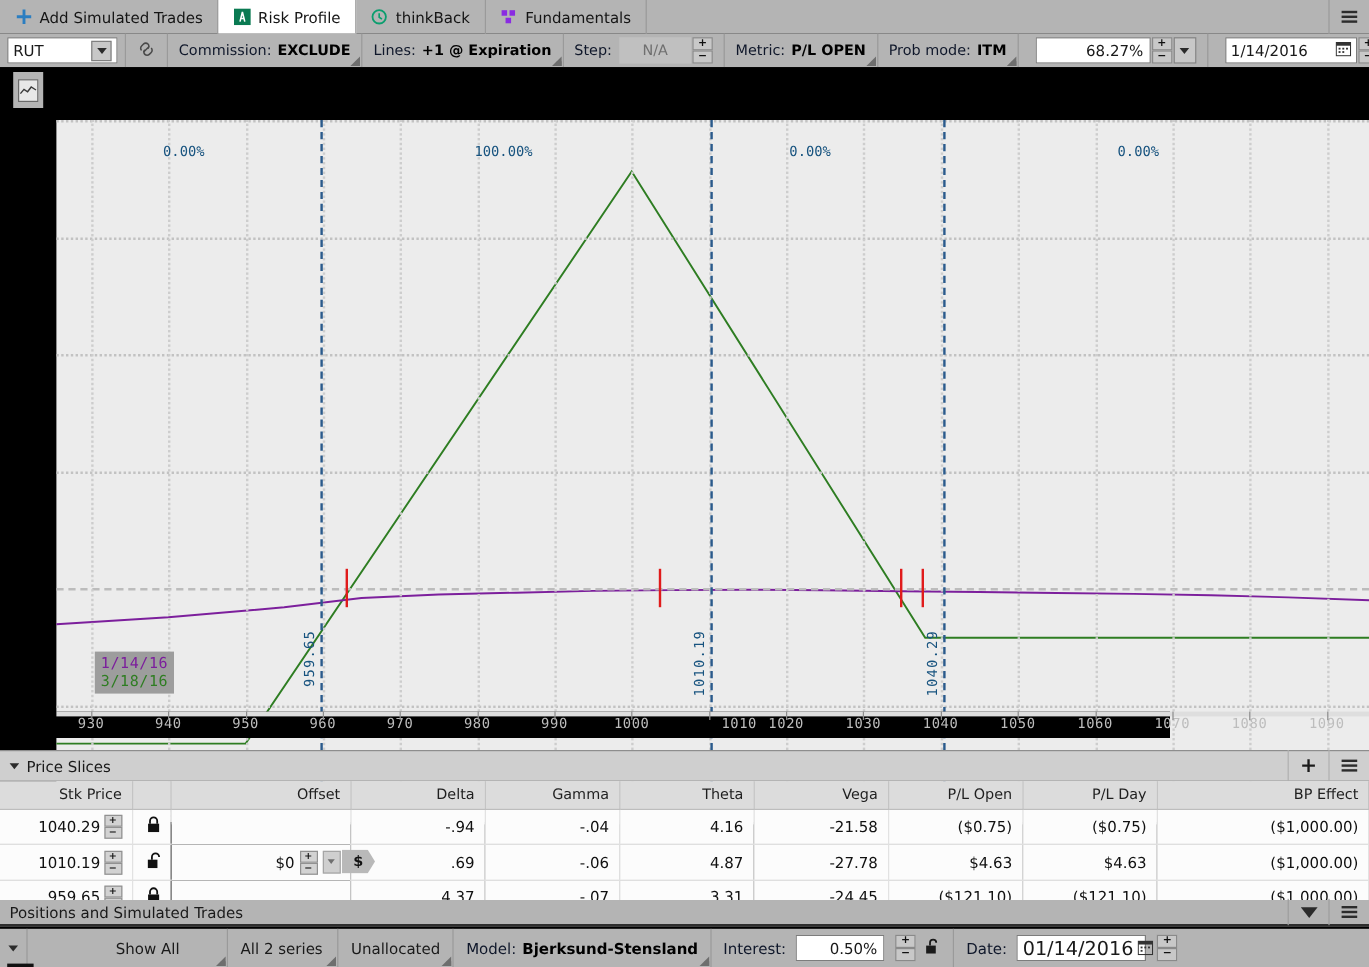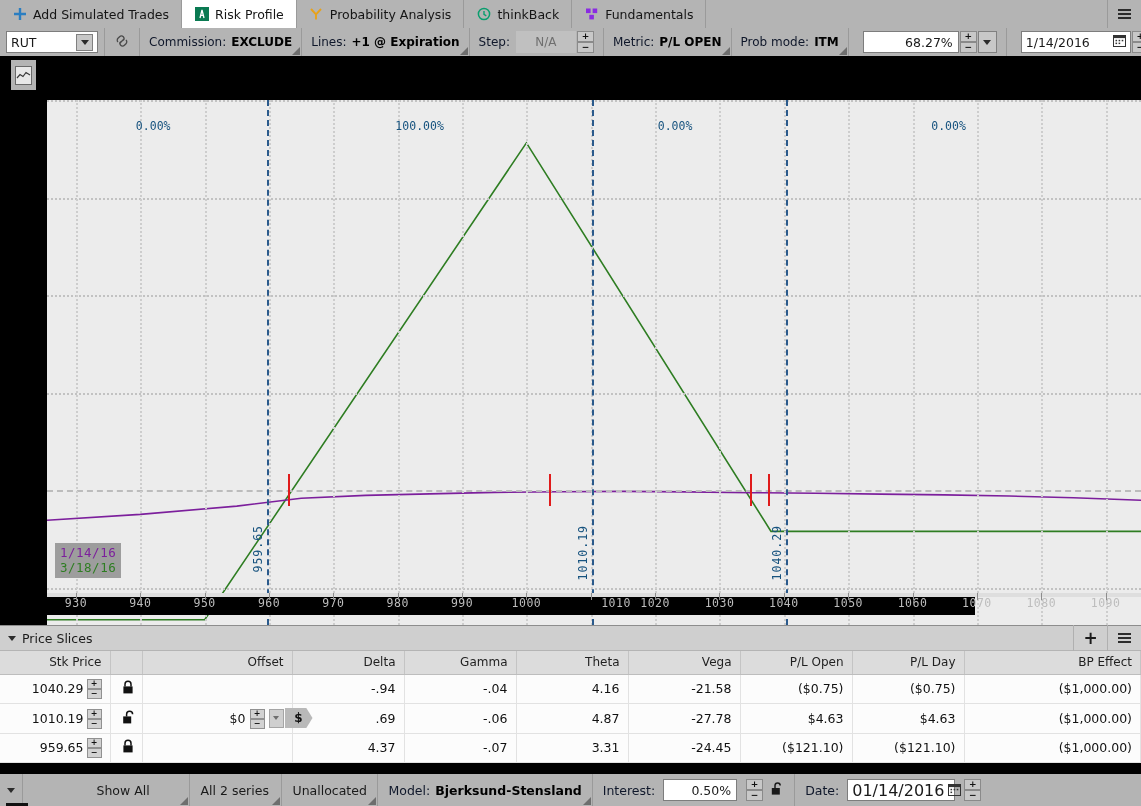--- a/index.html
+++ b/index.html
@@ -128,21 +128,21 @@
     writing-mode:vertical-rl; transform:rotate(180deg); letter-spacing:1px;
   }
   .pctlbl {
     position:absolute; color:#17537f; font-size:11.5px;
     font-family:"DejaVu Sans Mono","Liberation Mono",monospace;
     transform:translateX(-50%);
   }
   .legendbox {
     position:absolute; background:#9d9d9d; padding:2px 5px 3px 5px;
     font-family:"DejaVu Sans Mono","Liberation Mono",monospace; font-size:12.5px;
-    line-height:15px; letter-spacing:0.5px;
+    line-height:15px; letter-spacing:0.5px;margin-left:24px;
   }
   .legendbox .l1 { color:#7c1f9c; }
   .legendbox .l2 { color:#2e7d22; }
   .redmark { position:absolute; width:2px; background:#e01b1b; }
   svg.curves { position:absolute; left:0; top:0; overflow:visible; }
 
   
   .ps-header {
     position:absolute; left:0; top:625px; width:1141px; height:26px;
     background:#cfcfcf; display:flex; align-items:center;
@@ -236,28 +236,20 @@
     <span>Add Simulated Trades</span>
   </div>
   <div class="tab active">
     <span class="ic">
       <svg width="14" height="14" viewBox="0 0 14 14">
             <rect x="0" y="0" width="14" height="14" fill="#0a7a52"></rect>
             <path d="M5 11 L7 3 L9 11 M5.6 8.4h2.8" stroke="#fff" stroke-width="1.3" fill="none"></path>
           </svg>
     </span>
     <span>Risk Profile</span>
-  </div>
-  <div class="tab">
-    <span class="ic">
-      <svg width="14" height="14" viewBox="0 0 14 14">
-            <path d="M2 2 L7 7.4 L12 2 M7 7.4 V12.5" stroke="#e8a21a" stroke-width="1.9" fill="none"></path>
-          </svg>
-    </span>
-    <span>Probability Analysis</span>
   </div>
   <div class="tab">
     <span class="ic">
       <svg width="14" height="14" viewBox="0 0 14 14">
             <circle cx="7" cy="7" r="5.6" stroke="#0a9e6e" stroke-width="1.5" fill="none"></circle>
             <path d="M7 4v3.4l2.3 1.5" stroke="#0a9e6e" stroke-width="1.4" fill="none"></path>
           </svg>
     </span>
     <span>thinkBack</span>
   </div>
@@ -576,20 +568,35 @@
           <td>-.07</td>
           <td>3.31</td>
           <td>-24.45</td>
           <td>($121.10)</td>
           <td>($121.10)</td>
           <td>($1,000.00)</td>
         </tr>
       </tbody>
 </table>
 
+<div class="pos-header">
+  <span class="pt">Positions and Simulated Trades</span>
+  <div class="pos-actions">
+    <div>
+          <span class="tri-dn-big"></span>
+        </div>
+    <div>
+          <span class="hamb">
+            <i></i>
+            <i></i>
+            <i></i>
+          </span>
+        </div>
+  </div>
+</div>
 
 <div class="bottombar">
   <div class="bb-cell" style="padding:0 7px;">
     <span class="caret-d"></span>
     <span class="underline-l"></span>
   </div>
   <div class="bb-cell" style="gap:8px;margin-top:43px;">
     <span class="chk"></span>
     <span>ALL</span>
   </div>

